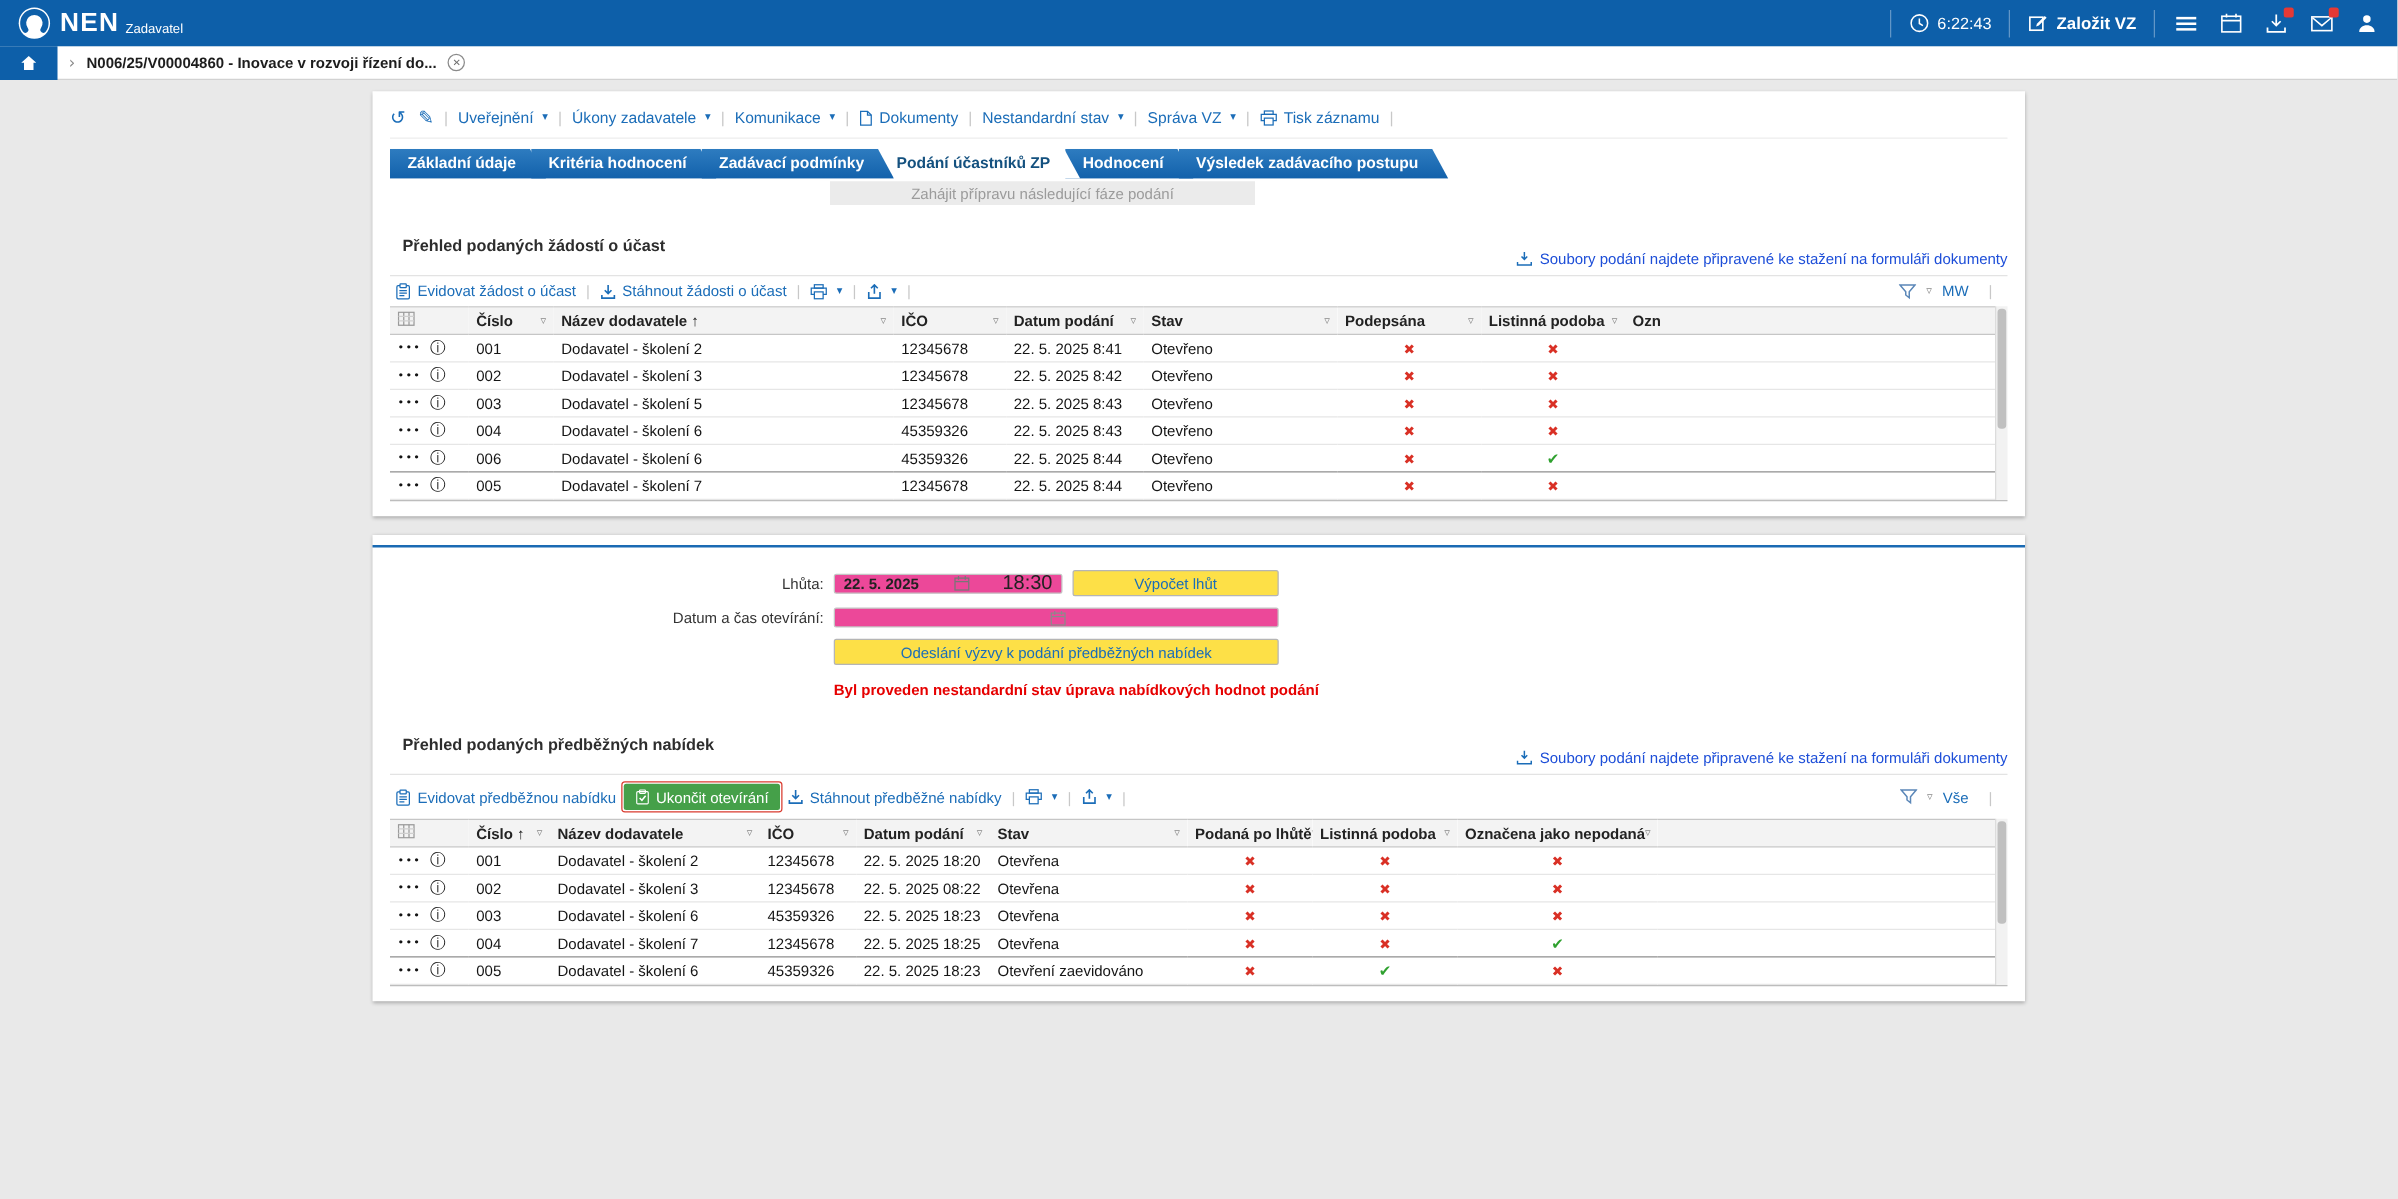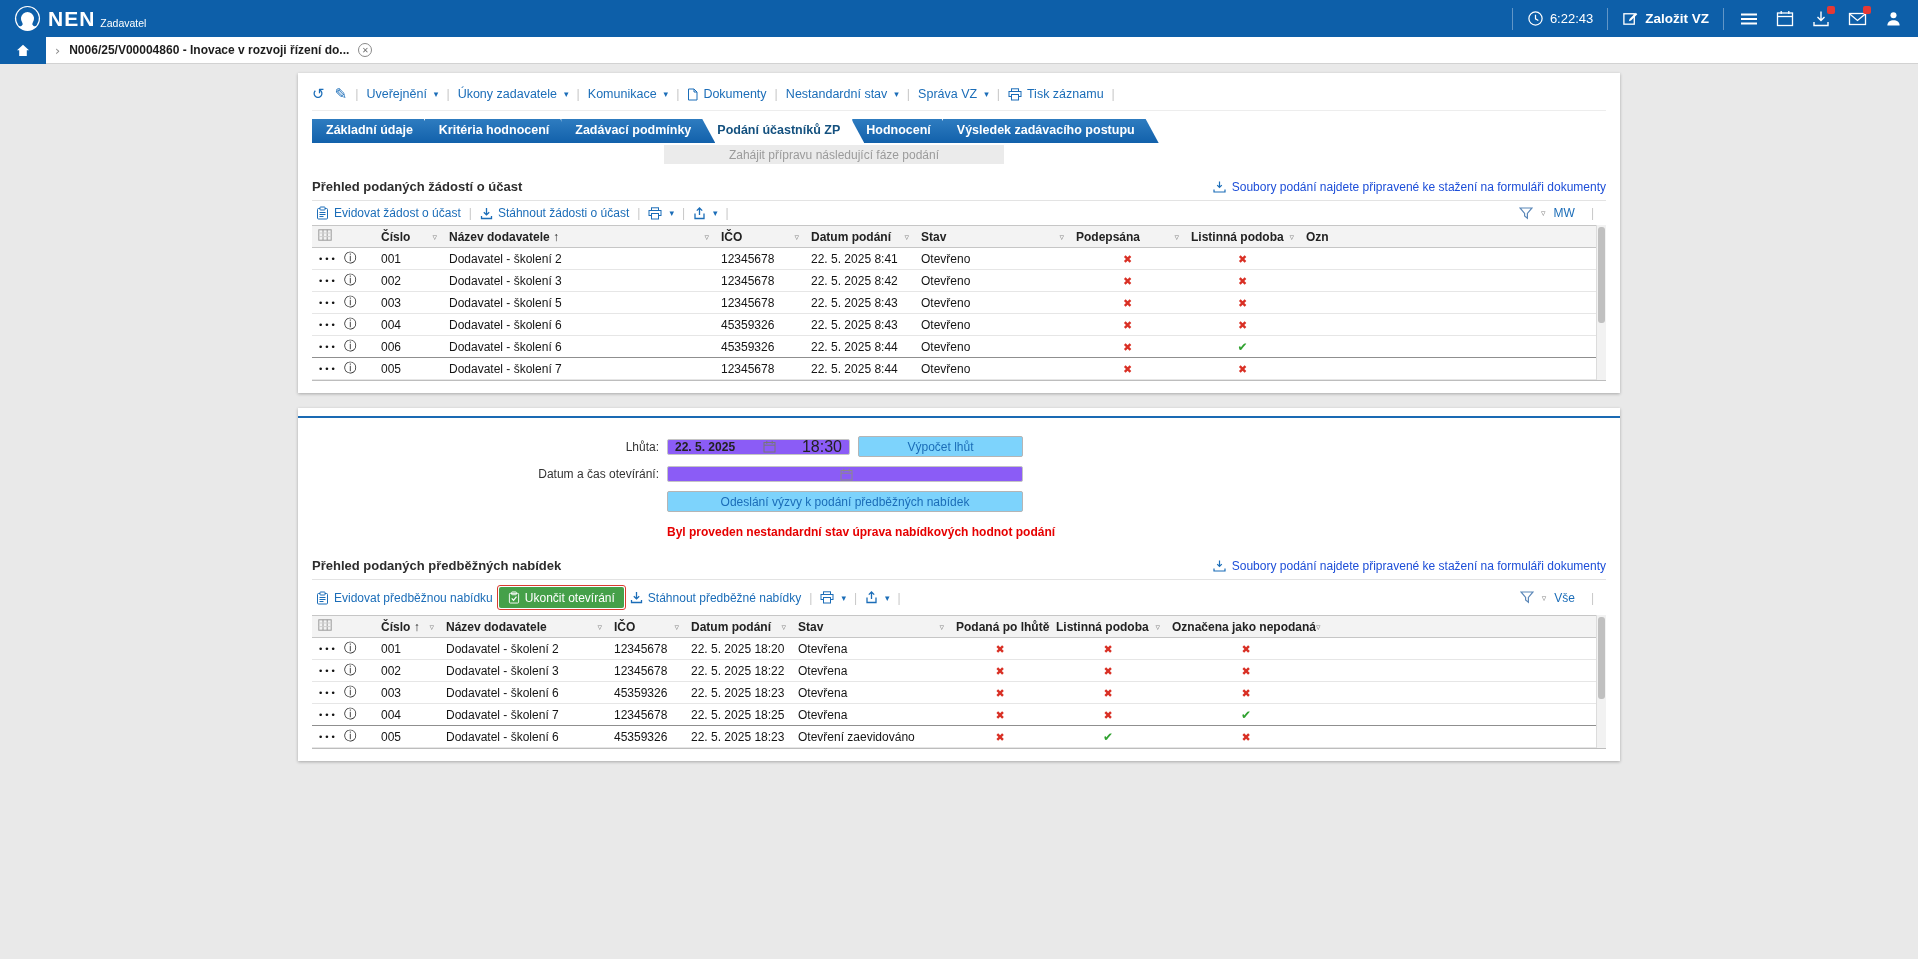--- a/index.html
+++ b/index.html
@@ -41,21 +41,21 @@
   
   .tabstrip { display:flex; margin-top:8px; height:24px; position:relative; }
   .tab { position:relative; padding:4px 24px 0 14px; margin-right:-12px; background:linear-gradient(#2e7cc0,#1261ab); color:#fff; font-weight:bold; font-size:12.5px; cursor:pointer; clip-path:polygon(0 0, calc(100% - 13px) 0, 100% 100%, 0 100%); white-space:nowrap; }
   .tab.active { background:#fff; color:#14517f; }
 
   .phase-row { padding-top:2px; }
   .phase-btn { display:block; margin-left:352px; width:340px; height:19px; background:#ebebeb; border:none; color:#9b9b9b; font-size:12px; font-family:inherit; cursor:default; }
 
   
   .sec-head { display:flex; align-items:flex-end; justify-content:space-between; margin:15px 0 6px; }
-  .sec-head h2 { margin:0; font-size:13px; color:#2d2d2d; }
+  .sec-head h2 { margin:10px; font-size:13px; color:#2d2d2d; }
   .fileslink { color:#1d4ed8; font-size:12px; text-decoration:none; cursor:pointer; display:inline-flex; align-items:center; gap:6px; }
 
   
   .grid-toolbar { display:flex; align-items:center; border-top:1px solid #e3e3e3; padding:5px 4px; }
   .gt-left { display:flex; align-items:center; }
   .gt-right { margin-left:auto; display:flex; align-items:center; gap:8px; }
   .glink { color:#1b6db8; text-decoration:none; cursor:pointer; display:inline-flex; align-items:center; gap:5px; font-size:12px; }
   .ftri-gray { font-size:9px; color:#8a8a8a; }
   .redring { border:1px solid #d93b2f; border-radius:3px; padding:1px; display:inline-flex; margin:0 4px; }
   .greenbtn { display:inline-flex; align-items:center; gap:5px; background:#45a049; color:#fff; border:none; font-size:12px; height:21px; padding:0 9px; border-radius:2px; font-family:inherit; cursor:pointer; }
@@ -78,26 +78,26 @@
 
   .vscroll { width:10px; background:#f2f2f2; border-left:1px solid #dcdcdc; position:relative; cursor:pointer; }
   .vthumb { position:absolute; top:2px; left:1px; width:7px; height:62%; background:#c0c0c0; border-radius:3px; }
 
   
   .sec-title { margin:0; padding:6px 0 7px; font-size:15px; font-weight:bold; color:#3f3f3f; }
   .blue-rule { height:2px; background:#1a6ab3; margin:0 -14px; }
   .formarea { padding:18px 0 2px; }
   .frow { display:flex; align-items:center; margin-bottom:9px; }
   .frow label, .fspacer { width:355px; text-align:right; padding-right:8px; font-size:12px; color:#333; flex:0 0 355px; }
-  .inputbox { display:flex; align-items:center; background:#8b5cf6; border:1px solid #c4c4c4; border-radius:2px; height:16px; padding:0 7px; cursor:text; }
+  .inputbox { display:flex; align-items:center; background:#ec4899; border:1px solid #c4c4c4; border-radius:2px; height:16px; padding:0 7px; cursor:text; }
   .inputbox.datetime { width:183px; }
   .inputbox.wide { width:356px; }
   .dval { font-weight:bold; font-size:12px; flex:1; }
   .tval { font-weight:normal; font-size:16px; margin-left:26px; }
-  .wbtn { height:21px; background:#7dd3fc; border:1px solid #b5b5b5; border-radius:2px; color:#1b6db8; font-size:12px; font-family:inherit; padding:0 10px; cursor:pointer; }
+  .wbtn { height:21px; background:#fde047; border:1px solid #b5b5b5; border-radius:2px; color:#1b6db8; font-size:12px; font-family:inherit; padding:0 10px; cursor:pointer; }
   .w165 { width:165px; margin-left:8px; }
   .w356 { width:356px; }
   .warning { color:#e60000; font-weight:bold; font-size:12px; margin-top:4px; }
 </style>
 </head>
 <body>
 
 <header class="topbar">
   <div class="brand">
     <svg width="27" height="27" viewBox="0 0 28 28">
@@ -686,21 +686,21 @@
             <tr>
               <td class="cell-icons">
                 <span class="inner">
                   <span class="dots glyph">•••</span>
                   <span class="info glyph">ⓘ</span>
                 </span>
               </td>
               <td>002</td>
               <td>Dodavatel - školení 3</td>
               <td>12345678</td>
-              <td>22. 5. 2025 18:22</td>
+              <td>22. 5. 2025 08:22</td>
               <td>Otevřena</td>
               <td class="cell-mark"><span class="glyph mark-x">✖</span></td>
               <td class="cell-mark"><span class="glyph mark-x">✖</span></td>
               <td class="cell-mark"><span class="glyph mark-x">✖</span></td>
               <td></td>
             </tr>
             <tr>
               <td class="cell-icons">
                 <span class="inner">
                   <span class="dots glyph">•••</span>

